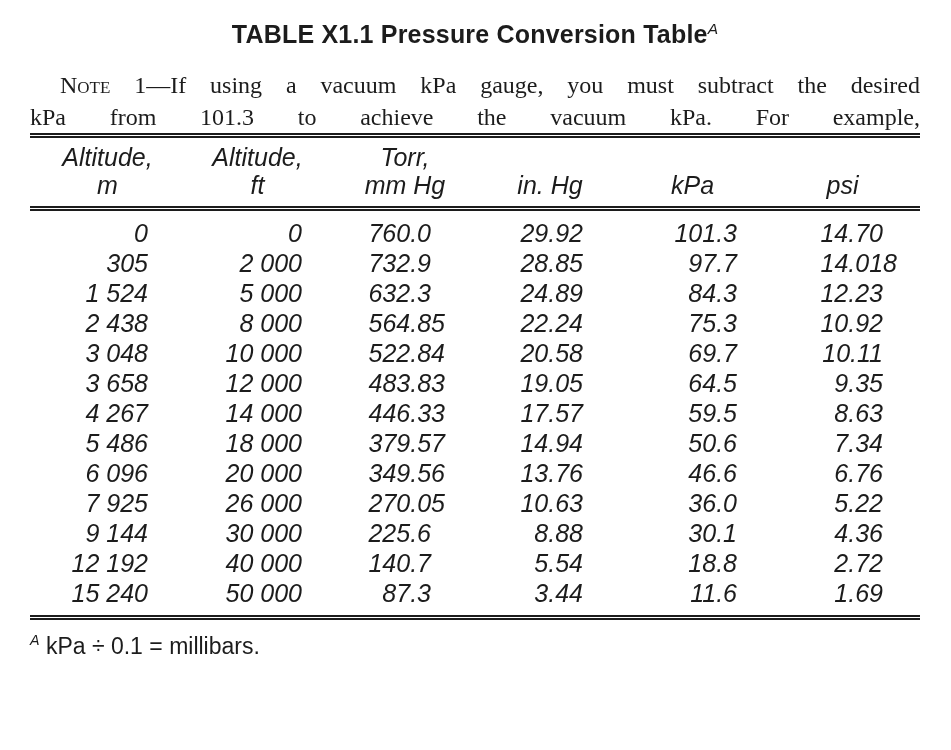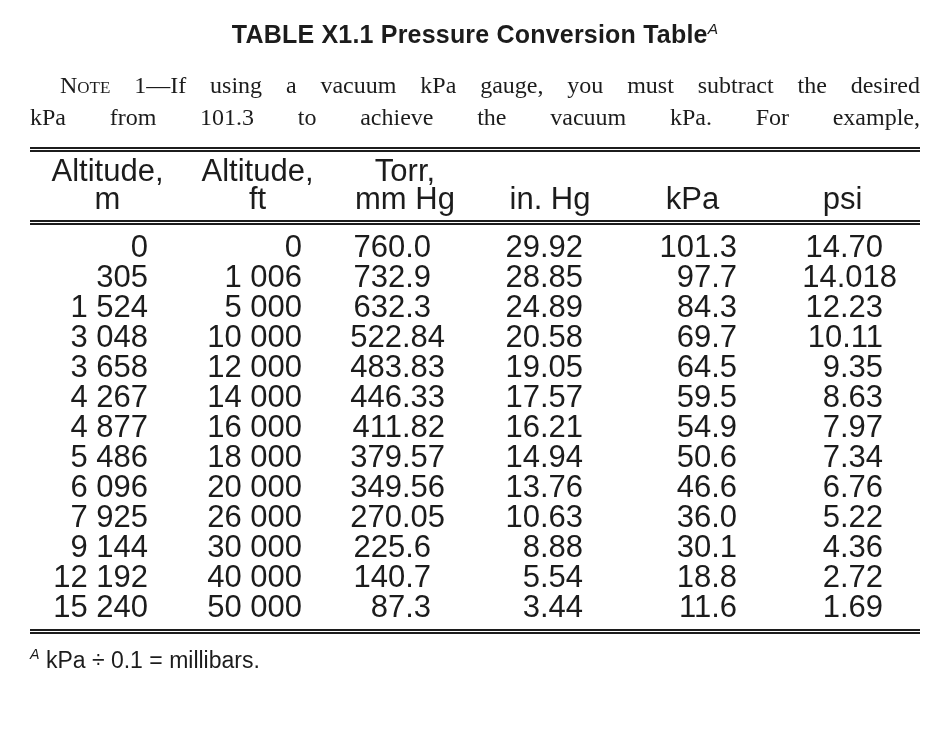--- a/index.html
+++ b/index.html
@@ -14,23 +14,24 @@
   }
   .title sup{font-style:italic;font-weight:normal;font-size:0.62em;}
   .note{
     font-family:"Liberation Serif",serif;font-size:24px;line-height:32px;
     margin-top:20px;
   }
   .note-l1{text-align:justify;text-align-last:justify;text-indent:30px;}
   .note-l2{text-align:justify;text-align-last:justify;}
   .sc{font-variant:small-caps;}
   table{
-    border-collapse:collapse;table-layout:fixed;width:890px;margin-top:14px;
+    border-collapse:collapse;table-layout:fixed;width:890px;
     border-top:5px double #1c1c1c;border-bottom:5px double #1c1c1c;
-    font-size:31px;
+    font-size:25px;
+    font-style:italic;
   }
   thead th{
     font-weight:normal;text-align:center;vertical-align:bottom;
     border-bottom:5px double #1c1c1c;padding:5px 0 7px 0;
   }
   thead .hline{line-height:28px;min-height:28px;}
   tbody td{text-align:right;line-height:30px;padding-top:0;padding-bottom:0;}
   tbody tr:first-child td{padding-top:7px;}
   tbody tr:last-child td{padding-bottom:7px;}
   tbody td:nth-child(1){padding-right:37px;}
@@ -97,35 +98,43 @@
       <tr>
         <td>0</td>
         <td>0</td>
         <td class="d1">760.0</td>
         <td>29.92</td>
         <td>101.3</td>
         <td class="d1">14.70</td>
       </tr>
       <tr>
         <td>305</td>
-        <td>1 006</td>
+        <td>2 000</td>
         <td class="d1">732.9</td>
         <td>28.85</td>
         <td>97.7</td>
         <td>14.018</td>
       </tr>
       <tr>
         <td>1 524</td>
         <td>5 000</td>
         <td class="d1">632.3</td>
         <td>24.89</td>
         <td>84.3</td>
         <td class="d1">12.23</td>
       </tr>
       <tr>
+        <td>2 438</td>
+        <td>8 000</td>
+        <td>564.85</td>
+        <td>22.24</td>
+        <td>75.3</td>
+        <td class="d1">10.92</td>
+      </tr>
+      <tr>
         <td>3 048</td>
         <td>10 000</td>
         <td>522.84</td>
         <td>20.58</td>
         <td>69.7</td>
         <td class="d1">10.11</td>
       </tr>
       <tr>
         <td>3 658</td>
         <td>12 000</td>
@@ -136,28 +145,20 @@
       </tr>
       <tr>
         <td>4 267</td>
         <td>14 000</td>
         <td>446.33</td>
         <td>17.57</td>
         <td>59.5</td>
         <td class="d1">8.63</td>
       </tr>
       <tr>
-        <td>4 877</td>
-        <td>16 000</td>
-        <td>411.82</td>
-        <td>16.21</td>
-        <td>54.9</td>
-        <td class="d1">7.97</td>
-      </tr>
-      <tr>
         <td>5 486</td>
         <td>18 000</td>
         <td>379.57</td>
         <td>14.94</td>
         <td>50.6</td>
         <td class="d1">7.34</td>
       </tr>
       <tr>
         <td>6 096</td>
         <td>20 000</td>

